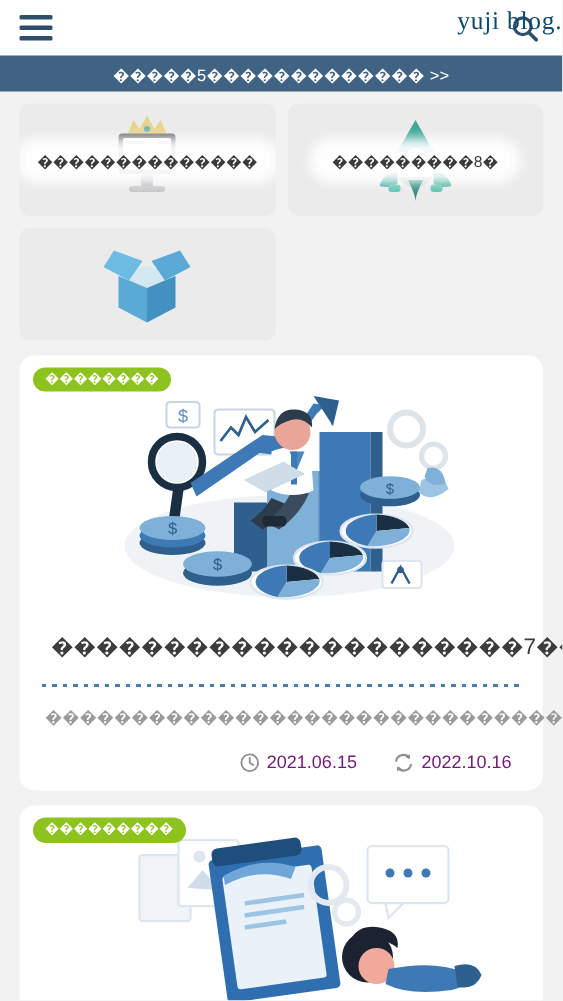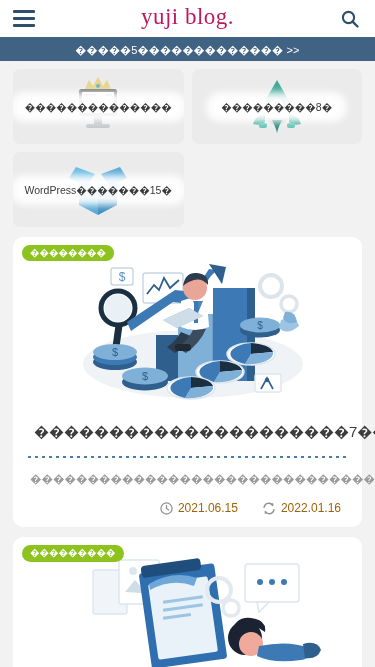--- a/index.html
+++ b/index.html
@@ -14,22 +14,22 @@
   
   .header {
     height: 37px; background: #ffffff;
     display: flex; align-items: center; justify-content: space-between;
     padding: 0 13px;
   }
   .hamburger { width: 24px; height: 20px; display: flex; flex-direction: column; justify-content: center; gap: 4px; cursor: pointer; }
   .hamburger span { display: block; width: 22px; height: 3px; background: #2d4f6c; border-radius: 1px; }
   .site-title {
     font-family: "Liberation Serif", serif;
-    font-size: 23px; color: #be185d; letter-spacing: 0.5px;
-    position: absolute; left: 0; right: 0; text-align: center; top: 4px;
+    font-size: 17px; color: #0c4a6e; letter-spacing: 0.5px;
+    position: absolute; left: 0; right: 0; text-align: right; top: 4px;
     pointer-events: none;
   }
   .search-btn { width: 24px; height: 24px; display: flex; align-items: center; justify-content: center; cursor: pointer; }
 
   
   .notice-bar {
     height: 24px; background: #416383;
     display: flex; align-items: center; justify-content: center;
   }
   .notice-text { color: #ffffff; font-size: 11px; letter-spacing: 0.2px; white-space: nowrap; }
@@ -79,21 +79,21 @@
   }
   .divider {
     margin: 13px 6px 11px 6px; height: 2px;
     background-image: repeating-linear-gradient(to right, #4a7dab 0 3px, transparent 3px 7px);
   }
   .article-excerpt {
     margin: 0 8px; font-size: 11.5px; line-height: 1.75;
     color: #9a9a9a; text-align: center;
   }
   .meta { margin-top: 12px; display: flex; justify-content: flex-end; align-items: center; gap: 24px; padding-right: 12px; }
-  .meta-item { display: flex; align-items: center; gap: 5px; color: #a16207; font-size: 12px; }
+  .meta-item { display: flex; align-items: center; gap: 5px; color: #701a75; font-size: 12px; }
   svg { display: block; }
 </style>
 </head>
 <body>
 
 <div class="page">
 
   <div class="header">
     <div class="hamburger">
       <span></span>
@@ -156,21 +156,20 @@
     <div class="cat-card">
       <div class="cat-art">
         <svg width="78" height="66" viewBox="0 0 78 66">
           <path d="M39 20 L20 27 L39 35 L58 27 Z" fill="#cfe7f5" opacity="0.85"></path>
           <path d="M20 27 L20 48 L39 58 L39 35 Z" fill="#5aa9d6"></path>
           <path d="M58 27 L58 48 L39 58 L39 35 Z" fill="#4391c0"></path>
           <path d="M17 10 L36 17 L27 30 L10 21 Z" fill="#6bbbe3"></path>
           <path d="M61 10 L42 17 L51 30 L68 21 Z" fill="#5aa9d6"></path>
         </svg>
       </div>
-      <div class="cat-label">WordPress�������15�</div>
     </div>
 
   </div>
 
   <div class="articles">
 
     <div class="article-card">
       <div class="cat-badge">��������</div>
 
       <div class="thumb">
@@ -260,21 +259,21 @@
         </div>
         <div class="meta-item">
           <span>
             <svg width="14" height="13" viewBox="0 0 15 14">
               <path d="M2.2 5.6 A5.2 5.2 0 0 1 11.4 3.4" fill="none" stroke="#8d8d8d" stroke-width="1.5" stroke-linecap="round"></path>
               <path d="M12.8 8.4 A5.2 5.2 0 0 1 3.6 10.6" fill="none" stroke="#8d8d8d" stroke-width="1.5" stroke-linecap="round"></path>
               <path d="M11.9 0.8 L12.2 4.0 L9.2 3.3 Z" fill="#8d8d8d"></path>
               <path d="M3.1 13.2 L2.8 10.0 L5.8 10.7 Z" fill="#8d8d8d"></path>
             </svg>
           </span>
-          <span>2022.01.16</span>
+          <span>2022.10.16</span>
         </div>
       </div>
     </div>
 
     <div class="article-card">
       <div class="cat-badge">���������</div>
       <div class="thumb">
         <svg width="100%" height="160" viewBox="0 0 329 160" preserveAspectRatio="xMidYMid meet">
           <rect x="70" y="24" width="34" height="44" rx="2" fill="#f1f5f9" stroke="#dde6ee" stroke-width="1.5"></rect>
           <rect x="96" y="14" width="40" height="44" rx="2" fill="#ffffff" stroke="#dde6ee" stroke-width="1.5"></rect>

